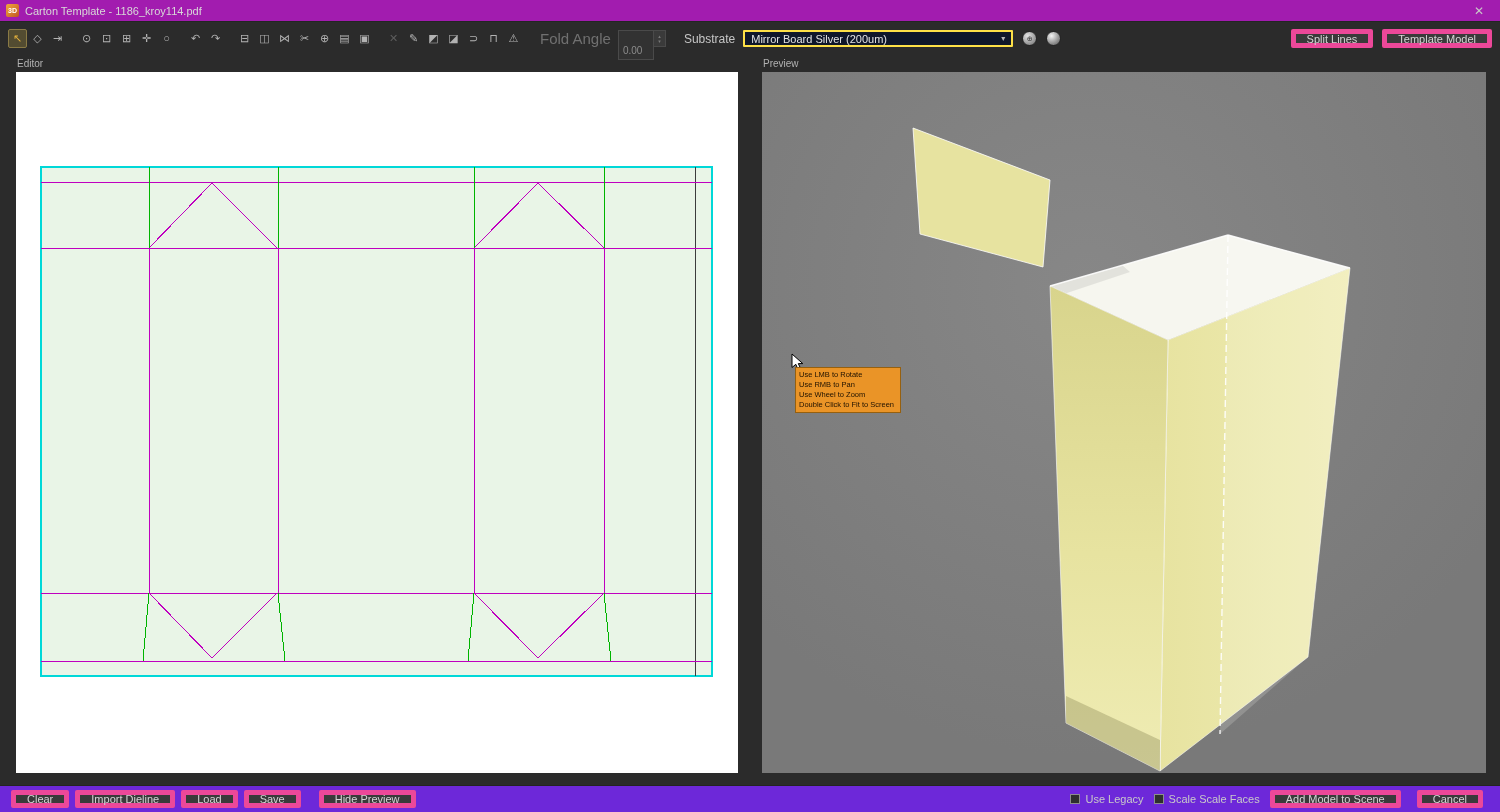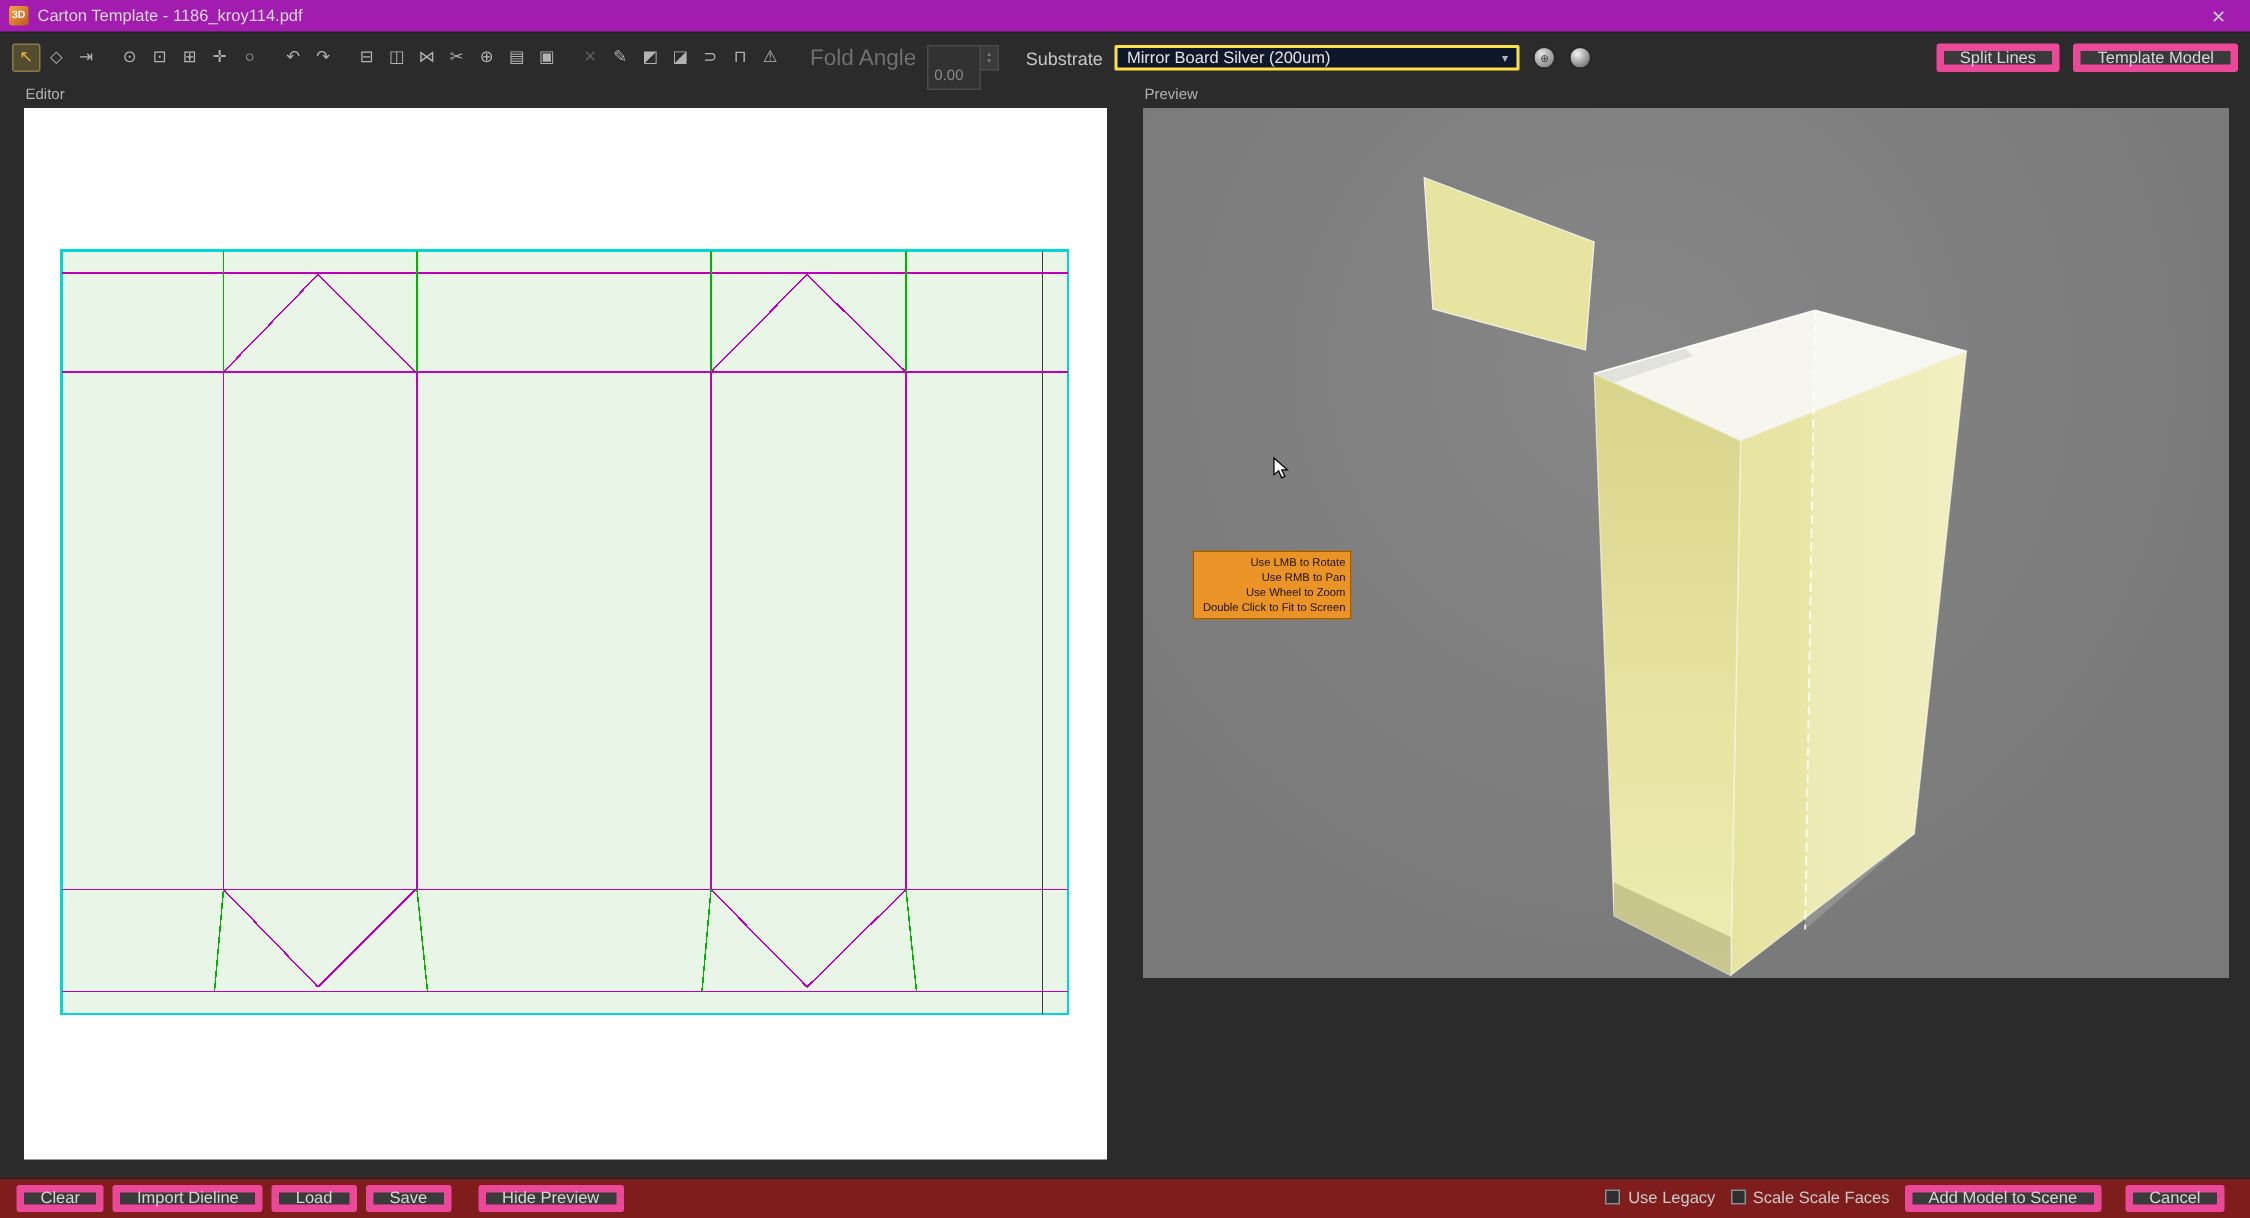--- a/index.html
+++ b/index.html
@@ -31,33 +31,33 @@
   .round-btn { width:15px; height:15px; flex:0 0 auto; border-radius:50%; margin-left:9px; border:1px solid #262626; background:radial-gradient(circle at 35% 30%, #e4e4e4, #6e6e6e); display:flex; align-items:center; justify-content:center; font-size:7px; color:#3a3a3a; }
   .round-btn.sphere { background:radial-gradient(circle at 35% 30%, #f4f4f4, #9a9a9a 55%, #565656); }
   .toolbar-right { margin-left:auto; display:flex; gap:9px; }
   .btn { background:#3a3a3a; border:5px solid #ec4899; color:#d6d6d6; font-size:11px; height:19px; padding:0 11px; border-radius:2px; display:flex; align-items:center; white-space:nowrap; cursor:default; }
 
   
   .panel-label { position:absolute; color:#b2b2b2; font-size:10px; }
   #editor-label { left:17px; top:58px; }
   #preview-label { left:763px; top:58px; }
   .editor-canvas { position:absolute; left:16px; top:72px; width:722px; height:701px; background:#ffffff; }
-  .preview-viewport { position:absolute; left:762px; top:72px; width:724px; height:580px; background:radial-gradient(circle at 45% 30%, #878787, #797979 75%); overflow:hidden;text-align:right; }
+  .preview-viewport { position:absolute; left:762px; top:72px; width:724px; height:701px; background:radial-gradient(circle at 45% 30%, #878787, #797979 75%); overflow:hidden; }
   .editor-canvas svg, .preview-viewport svg { position:absolute; left:0; top:0; width:100%; height:100%; display:block; }
 
   
   .tooltip { position:absolute; left:33px; top:295px; width:106px; background:#ea9427; border:1px solid #96600f; padding:2px 3px; z-index:5; }
   .tooltip div { font-size:7.5px; line-height:10px; color:#1f1200; white-space:nowrap; }
 
   
-  .footer { position:absolute; left:0; top:785px; width:1500px; height:27px; display:flex; align-items:center; padding:0 11px; border-top:1px solid #242424; background:#7f1d1d; }
+  .footer { position:absolute; left:0; top:785px; width:1500px; height:27px; display:flex; align-items:center; padding:0 11px; border-top:1px solid #242424; background:#6d28d9; }
   .footer .btn { margin-right:6px; height:18px; }
   .footer .btn.gap { margin-left:12px; }
   #footer-right { margin-left:auto; display:flex; align-items:center; gap:10px; }
-  .checkbox { display:flex; align-items:flex-start; gap:5px; color:#c9c9c9; font-size:11px; white-space:nowrap; }
+  .checkbox { display:flex; align-items:center; gap:5px; color:#c9c9c9; font-size:11px; white-space:nowrap; }
   .checkbox .box { width:10px; height:10px; background:#2e2e2e; border:1px solid #8d8d8d; }
 </style>
 </head>
 <body>
 
 <div class="window">
 
   <div class="titlebar">
     <div class="logo">3D</div>
     <div class="title">Carton Template - 1186_kroy114.pdf</div>

